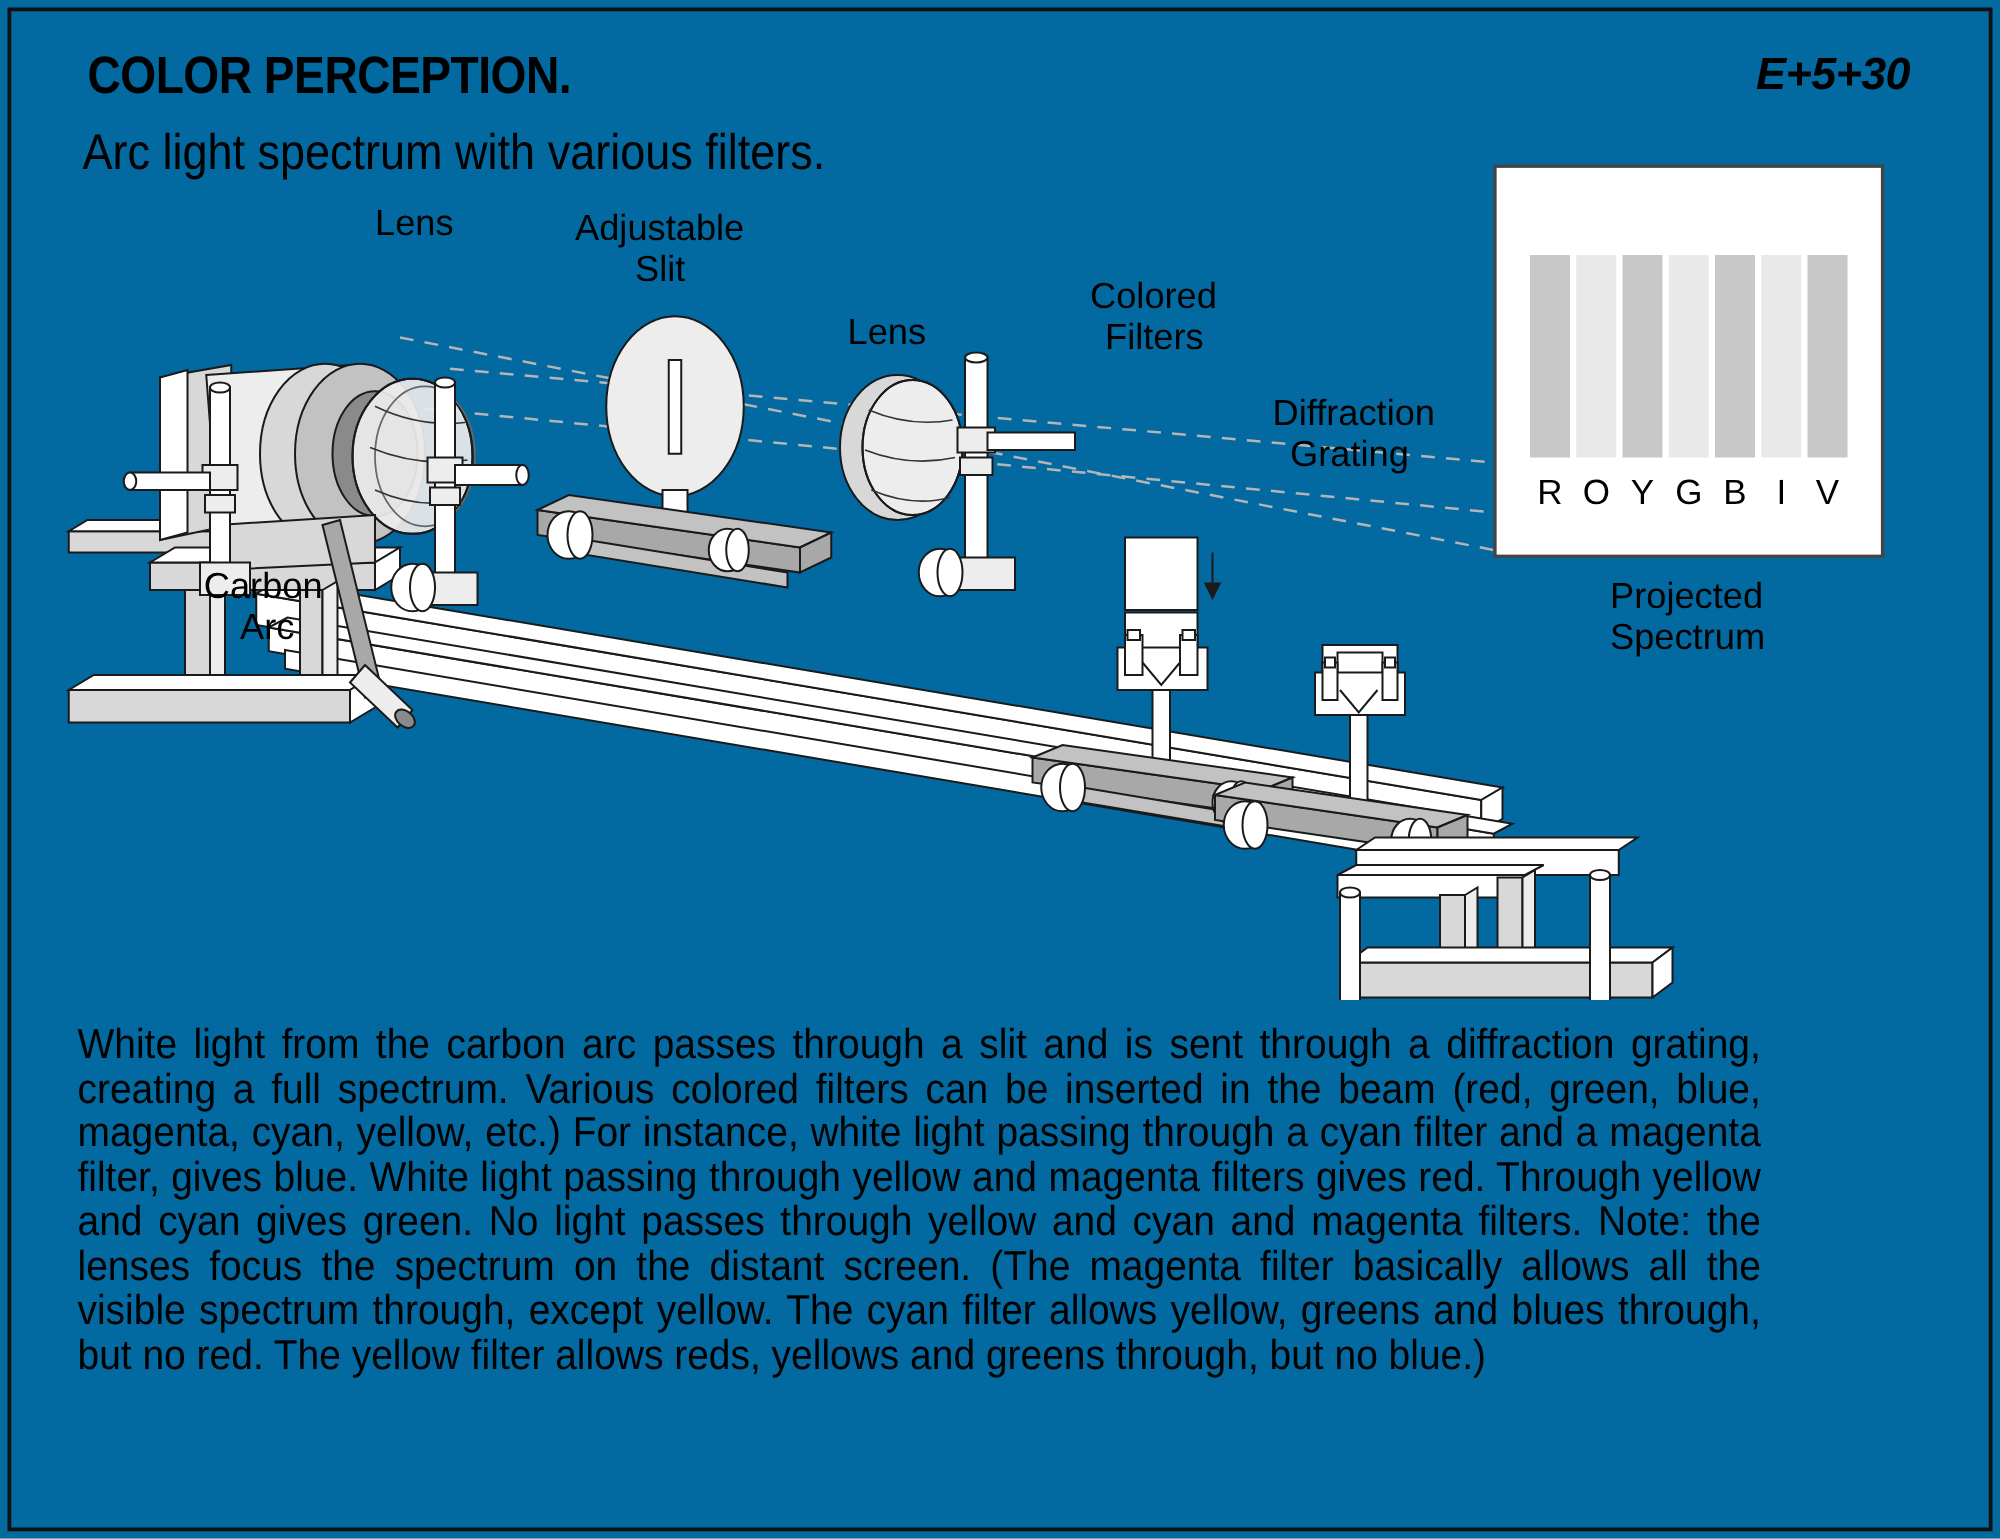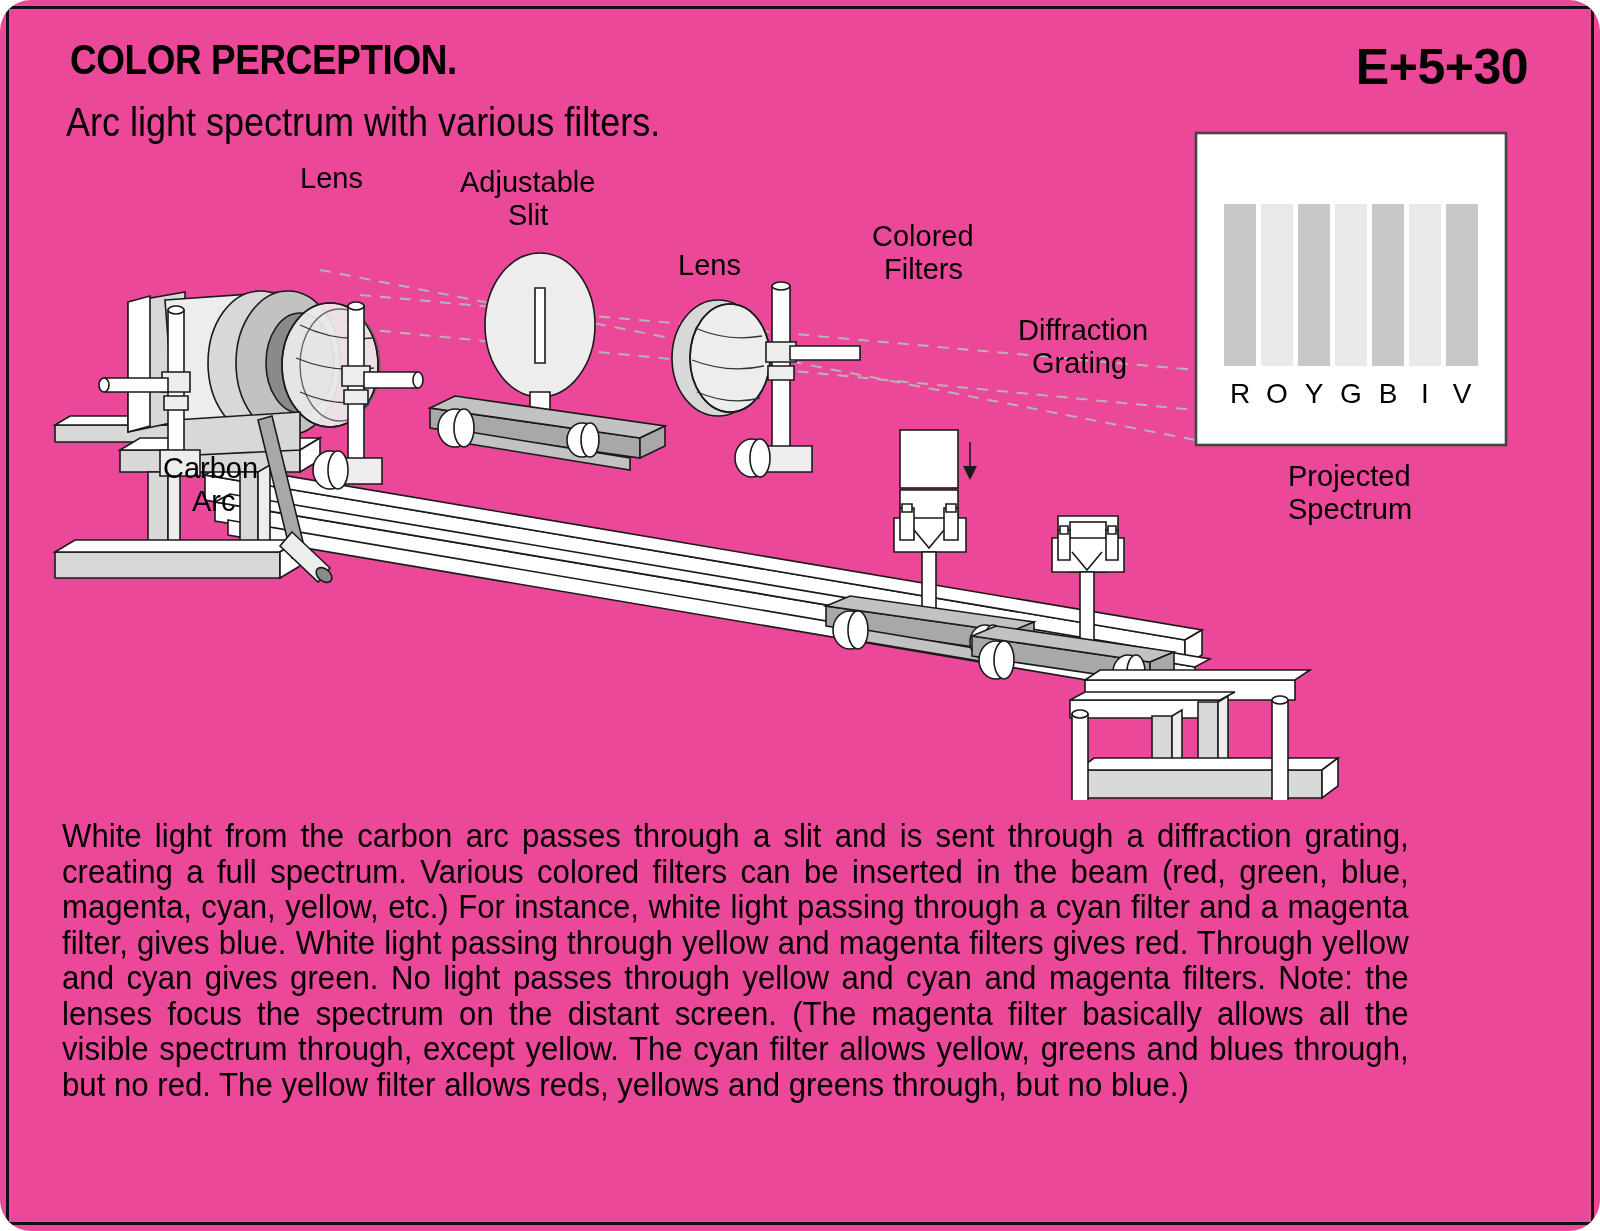--- a/index.html
+++ b/index.html
@@ -8,24 +8,23 @@
     background: #ffffff;
   }
   body {
     font-family: "Liberation Sans", sans-serif;
     color: #000000;
   }
   #page {
     position: relative;
     width: 1600px;
     height: 1231px;
-    background: #ec4899;
+    background: #0369a1;
     box-sizing: border-box;
     overflow: hidden;
-    border-radius: 31px;
   }
   #frame {
     position: absolute;
     left: 6px;
     top: 6px;
     width: 1588px;
     height: 1219px;
     border: 3px solid #111111;
     box-sizing: border-box;
     pointer-events: none;
@@ -38,24 +37,25 @@
     font-weight: bold;
     letter-spacing: -0.5px;
     transform: scaleX(0.88);
     transform-origin: left top;
     white-space: nowrap;
   }
   #code {
     position: absolute;
     right: 72px;
     top: 38px;
-    font-size: 50px;
+    font-size: 36px;
     font-weight: bold;
     letter-spacing: -0.5px;
     white-space: nowrap;
+    font-style: italic;
   }
   #subtitle {
     position: absolute;
     left: 66px;
     top: 100px;
     font-size: 40px;
     font-weight: normal;
     transform: scaleX(0.9);
     transform-origin: left top;
     white-space: nowrap;

